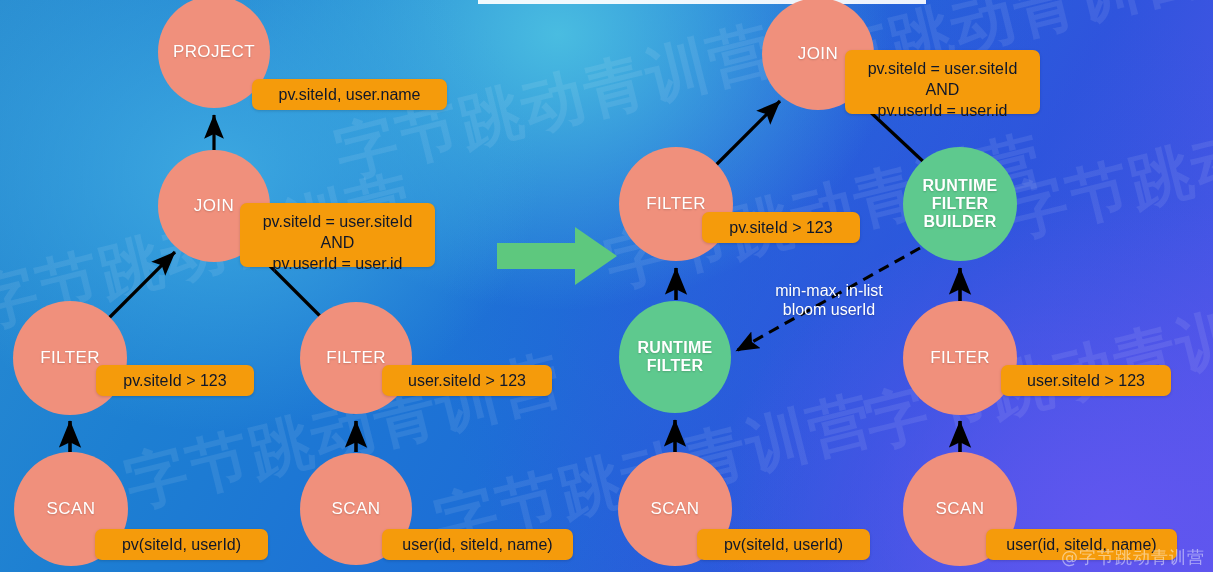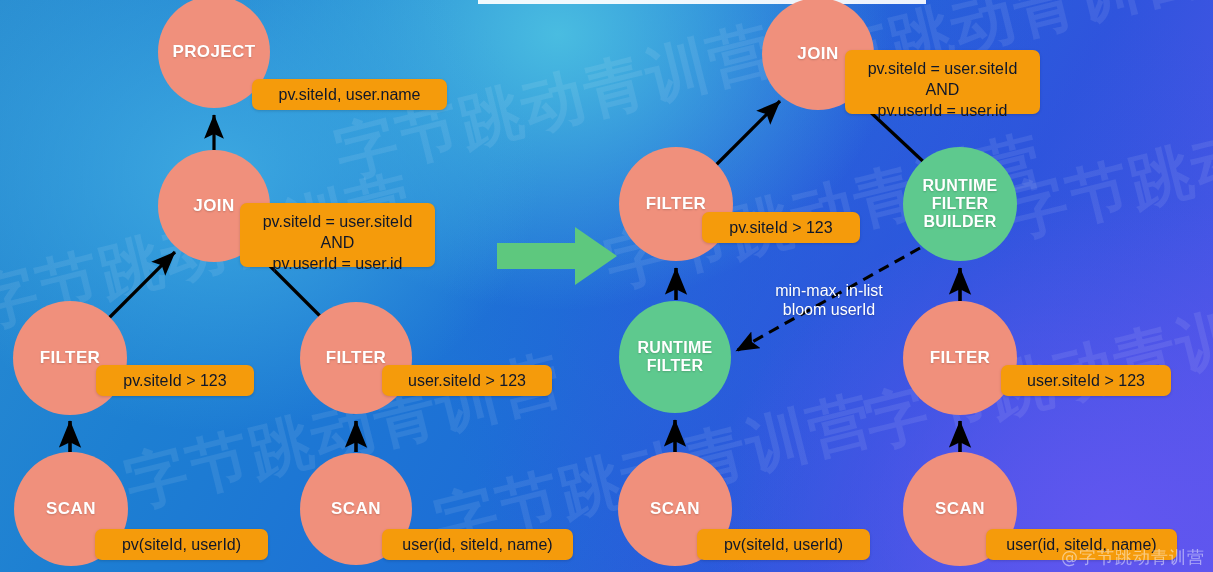--- a/index.html
+++ b/index.html
@@ -48,21 +48,21 @@
     text-align:center;color:#ffffff;
     line-height:1.12;
     box-sizing:border-box;
   }
   .node.salmon{background:#f0907c;}
   .node.green{background:#5ec98e;}
   .node .nlabel{
     display:block;width:100%;padding:0 6px;box-sizing:border-box;
     text-shadow:0 1px 2px rgba(0,0,0,0.18);
   }
-  .node.salmon .nlabel{font-size:17px;font-weight:700;letter-spacing:0.4px;}
+  .node.salmon .nlabel{font-size:17px;font-weight:400;letter-spacing:0.4px;}
   .node.green  .nlabel{font-size:16px;font-weight:700;letter-spacing:0.3px;}
 
   .tag{
     position:absolute;background:#f59b0b;color:#0f172a;
     border-radius:7px;padding:6px 12px;box-sizing:border-box;
     font-size:16px;line-height:1.32;text-align:center;white-space:pre-line;
     box-shadow:0 1px 3px rgba(0,0,0,0.16);
   }
   .tag.multi{padding:8px 14px;}
 

